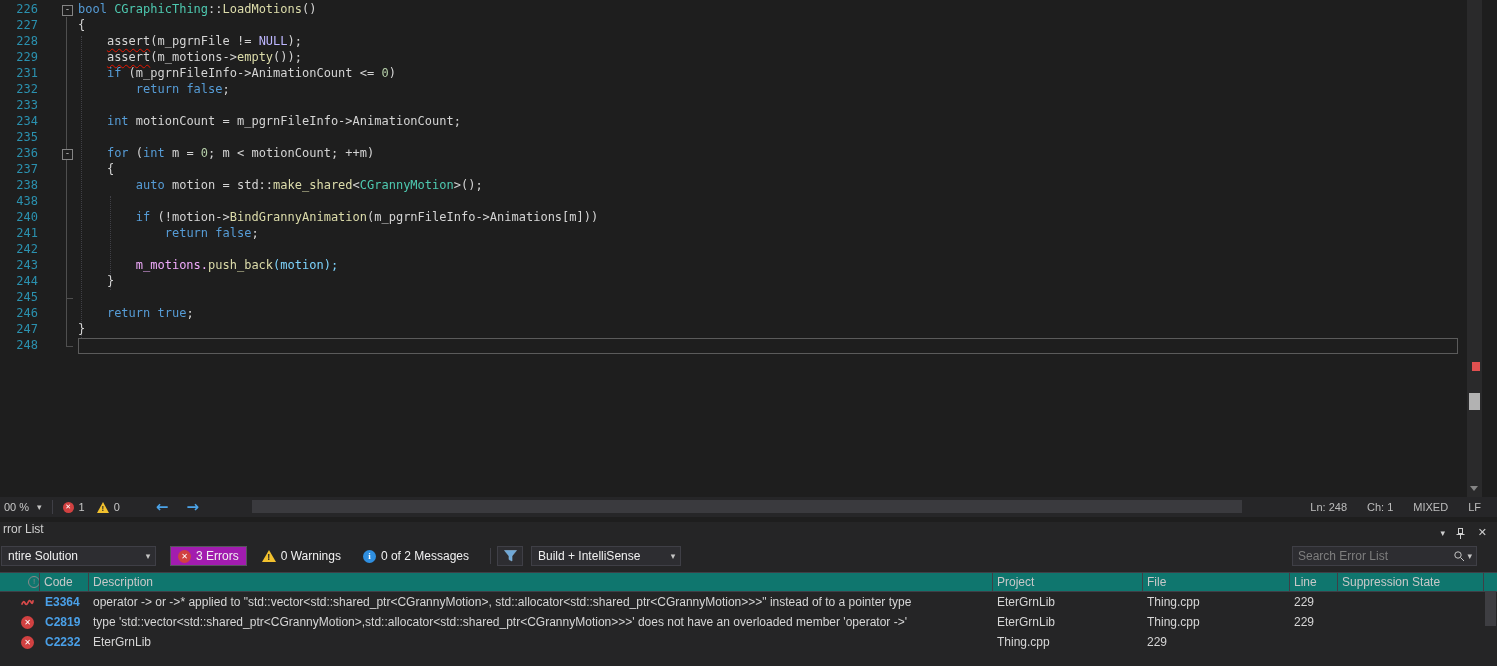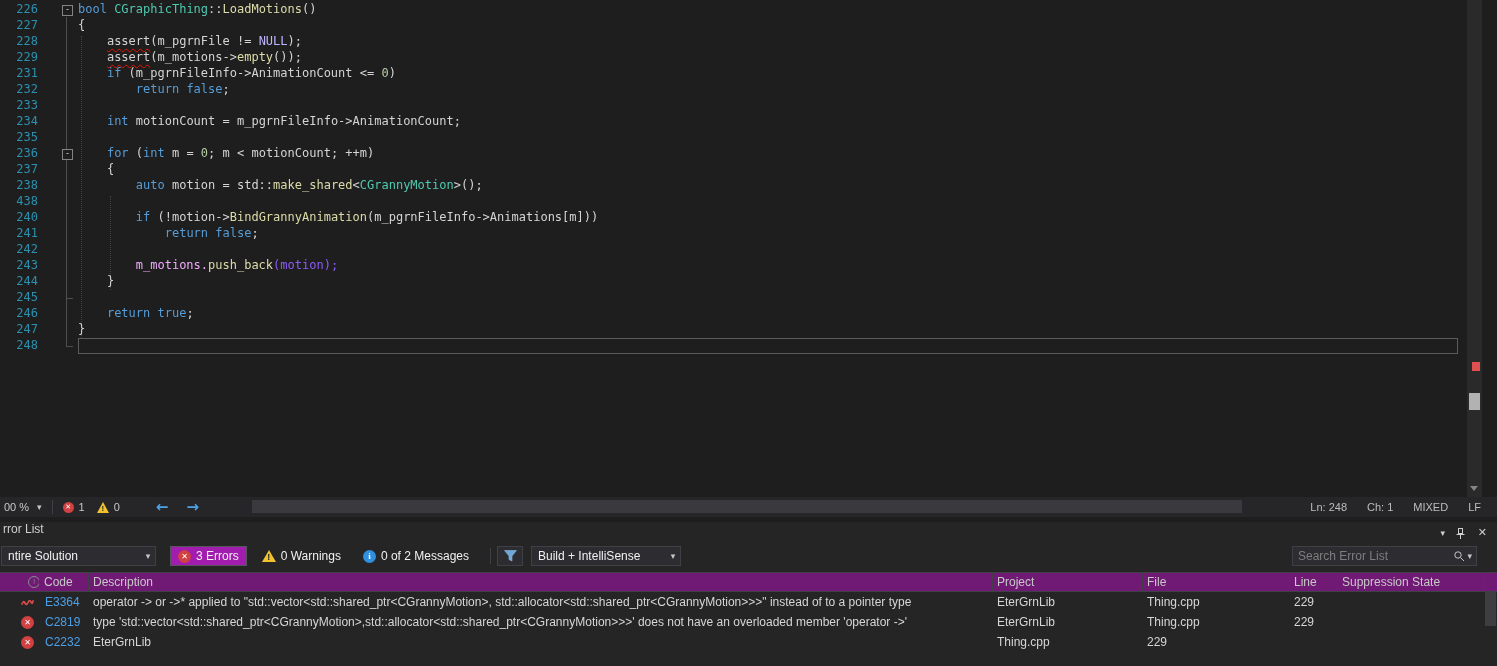--- a/index.html
+++ b/index.html
@@ -86,30 +86,30 @@
   .fbtn{width:26px;height:20px;border:1px solid #3f3f46;background:#2d2d31;display:flex;
         align-items:center;justify-content:center;margin-right:8px;box-sizing:border-box;}
   .search{position:absolute;right:20px;top:2px;width:185px;height:20px;background:#2d2d31;
           border:1px solid #3f3f46;display:flex;align-items:center;box-sizing:border-box;}
   .search input{flex:1;min-width:0;background:transparent;border:0;outline:none;color:#cccccc;
                 font-size:12px;padding:0 5px;font-family:"Liberation Sans",sans-serif;}
   .search input::placeholder{color:#7e7e7e;}
   .mag{display:flex;align-items:center;gap:2px;padding-right:4px;}
 
   .egrid{display:grid;grid-template-columns:40px 49px 904px 150px 147px 48px 146px;}
-  .el-hdr{margin-top:4px;border-top:1px solid #3f3f46;border-bottom:1px solid #3f3f46;background:#701a75;}
+  .el-hdr{margin-top:4px;border-top:1px solid #3f3f46;border-bottom:1px solid #3f3f46;background:#0f766e;}
   .hc{height:18px;line-height:18px;padding:0 4px;font-size:12px;color:#c8c8c8;border-right:1px solid #3f3f46;
       white-space:nowrap;overflow:hidden;box-sizing:border-box;}
   .sev-ic{display:inline-block;width:10px;height:10px;border:1px solid #8a8a8a;border-radius:50%;
           margin-left:24px;margin-top:3px;position:relative;}
   .sev-ic::after{content:"!";position:absolute;inset:0;text-align:center;font-size:8px;line-height:10px;color:#8a8a8a;}
   .erow .c{height:20px;line-height:20px;padding:0 4px;font-size:12px;color:#d6d6d6;
            white-space:nowrap;overflow:hidden;box-sizing:border-box;}
   .erow .c-icon{display:flex;align-items:center;padding-left:21px;}
-  .erow .c-code{color:#4aa0e8;padding-left:5px;}
+  .erow .c-code{color:#4aa0e8;padding-left:5px;font-weight:bold;}
   .row-ic{flex:none;display:inline-flex;align-items:center;}
   .el-sb{position:absolute;right:1px;top:70px;width:11px;height:34px;background:#3e3e42;}
 </style>
 </head>
 <body>
 
 <div class="screen">
 
   <div class="editor">
     <div class="ig" id="ig1"></div>
@@ -126,21 +126,21 @@
         <div class="cl"><span class="ln">233</span><span class="fold"></span><span class="code"></span></div>
         <div class="cl"><span class="ln">234</span><span class="fold"></span><span class="code"><span style="color: rgb(212, 212, 212);">    </span><span style="color: rgb(86, 156, 214);">int</span><span style="color: rgb(212, 212, 212);"> motionCount = m_pgrnFileInfo-&gt;AnimationCount;</span></span></div>
         <div class="cl"><span class="ln">235</span><span class="fold"></span><span class="code"></span></div>
         <div class="cl"><span class="ln">236</span><span class="fold"><span class="foldbox"></span></span><span class="code"><span style="color: rgb(212, 212, 212);">    </span><span style="color: rgb(86, 156, 214);">for</span><span style="color: rgb(212, 212, 212);"> (</span><span style="color: rgb(86, 156, 214);">int</span><span style="color: rgb(212, 212, 212);"> m = </span><span style="color: rgb(181, 206, 168);">0</span><span style="color: rgb(212, 212, 212);">; m &lt; motionCount; ++m)</span></span></div>
         <div class="cl"><span class="ln">237</span><span class="fold"></span><span class="code"><span style="color: rgb(212, 212, 212);">    {</span></span></div>
         <div class="cl"><span class="ln">238</span><span class="fold"></span><span class="code"><span style="color: rgb(212, 212, 212);">        </span><span style="color: rgb(86, 156, 214);">auto</span><span style="color: rgb(212, 212, 212);"> motion = std::</span><span style="color: rgb(220, 220, 170);">make_shared</span><span style="color: rgb(212, 212, 212);">&lt;</span><span style="color: rgb(78, 201, 176);">CGrannyMotion</span><span style="color: rgb(212, 212, 212);">&gt;();</span></span></div>
         <div class="cl"><span class="ln">438</span><span class="fold"></span><span class="code"></span></div>
         <div class="cl"><span class="ln">240</span><span class="fold"></span><span class="code"><span style="color: rgb(212, 212, 212);">        </span><span style="color: rgb(86, 156, 214);">if</span><span style="color: rgb(212, 212, 212);"> (!motion-&gt;</span><span style="color: rgb(220, 220, 170);">BindGrannyAnimation</span><span style="color: rgb(212, 212, 212);">(m_pgrnFileInfo-&gt;Animations[m]))</span></span></div>
         <div class="cl"><span class="ln">241</span><span class="fold"></span><span class="code"><span style="color: rgb(212, 212, 212);">            </span><span style="color: rgb(86, 156, 214);">return</span><span style="color: rgb(212, 212, 212);"> </span><span style="color: rgb(86, 156, 214);">false</span><span style="color: rgb(212, 212, 212);">;</span></span></div>
         <div class="cl"><span class="ln">242</span><span class="fold"></span><span class="code"></span></div>
-        <div class="cl"><span class="ln">243</span><span class="fold"></span><span class="code"><span style="color: #f0abfc; text-align: center;">        m_motions.</span><span style="color: rgb(220, 220, 170);">push_back</span><span style="color: #8b5cf6;">(motion);</span></span></div>
+        <div class="cl"><span class="ln">243</span><span class="fold"></span><span class="code"><span style="color: #f0abfc; text-align: center;">        m_motions.</span><span style="color: rgb(220, 220, 170);">push_back</span><span style="color: #7dd3fc;">(motion);</span></span></div>
         <div class="cl"><span class="ln">244</span><span class="fold"></span><span class="code"><span style="color: rgb(212, 212, 212);">    }</span></span></div>
         <div class="cl"><span class="ln">245</span><span class="fold"></span><span class="code"></span></div>
         <div class="cl"><span class="ln">246</span><span class="fold"></span><span class="code"><span style="color: rgb(212, 212, 212);">    </span><span style="color: rgb(86, 156, 214);">return</span><span style="color: rgb(212, 212, 212);"> </span><span style="color: rgb(86, 156, 214);">true</span><span style="color: rgb(212, 212, 212);">;</span></span></div>
         <div class="cl"><span class="ln">247</span><span class="fold"></span><span class="code"><span style="color: rgb(212, 212, 212);">}</span></span></div>
         <div class="cl cur"><span class="ln">248</span><span class="fold"></span><span class="code"></span></div>
       </div>
     <div class="vsb">
       <div class="vsb-mark"></div>
       <div class="vsb-thumb"></div>
       <div class="vsb-down"></div>

